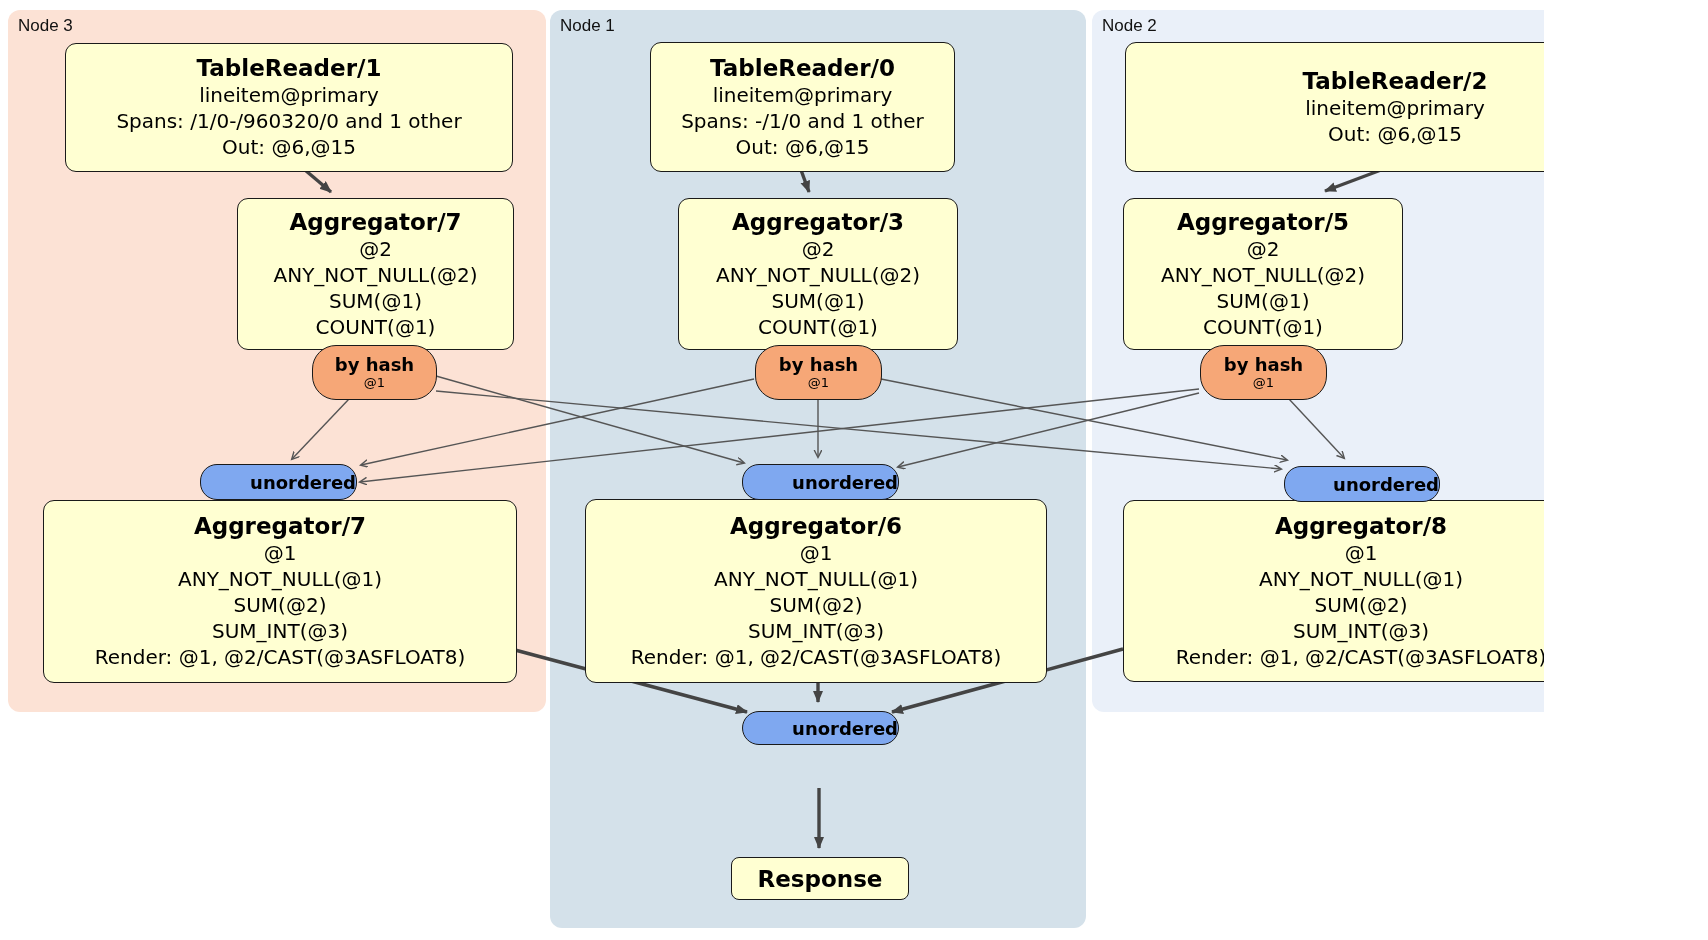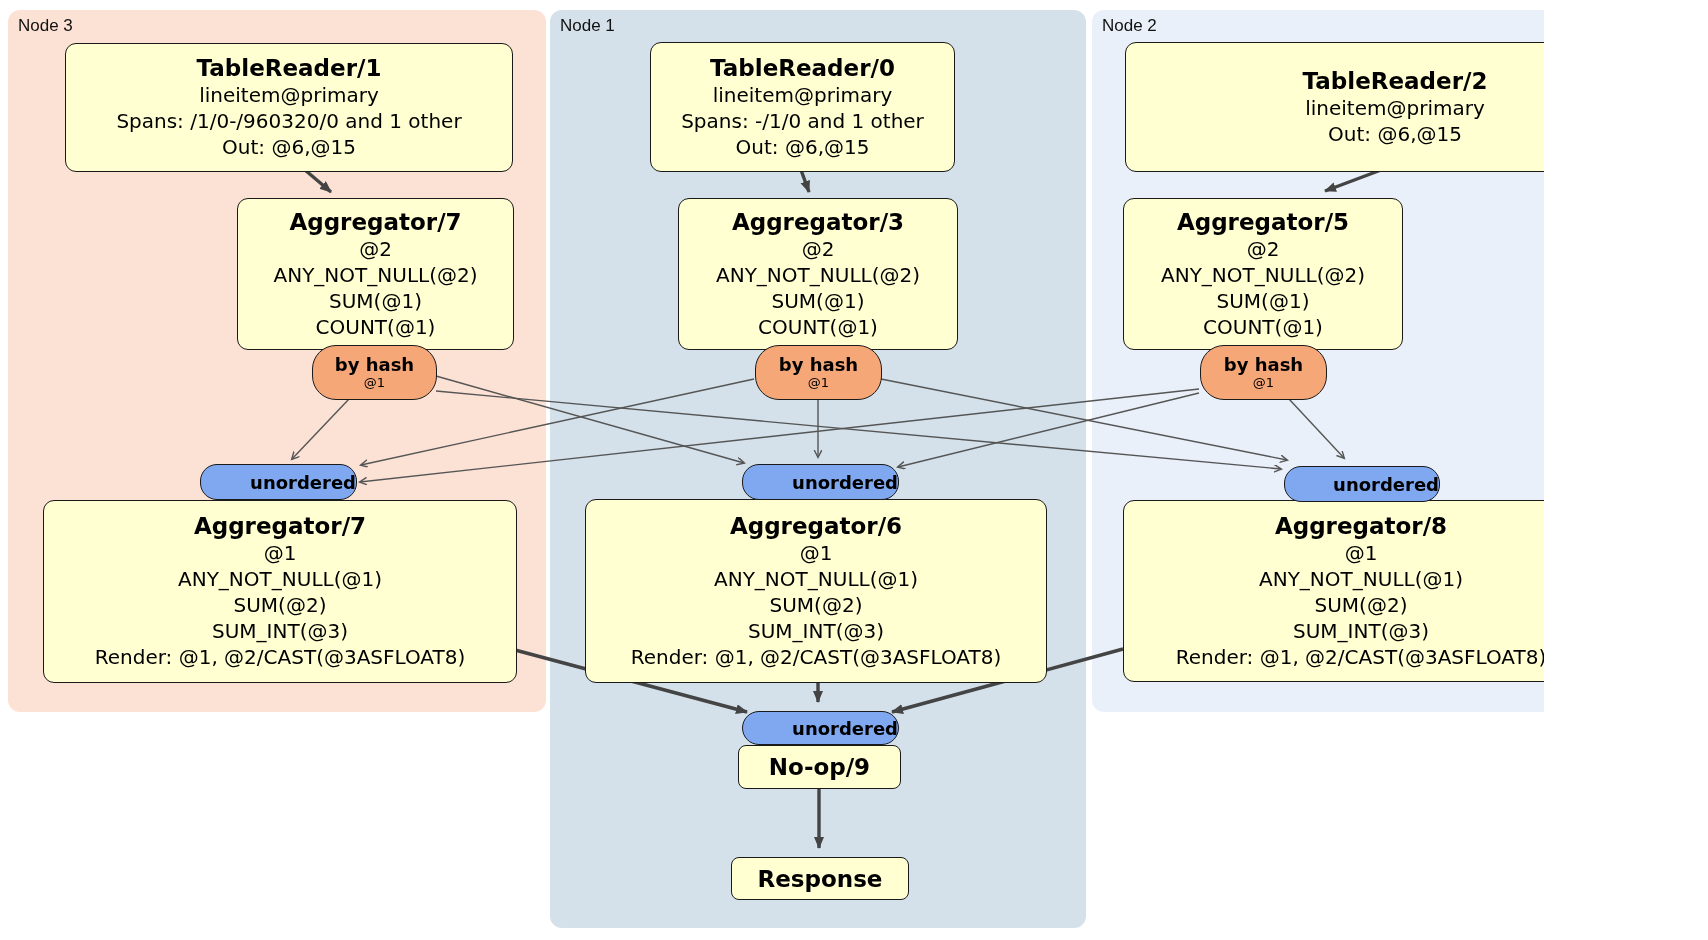--- a/index.html
+++ b/index.html
@@ -165,20 +165,17 @@
     <div class="box-line">@1</div>
     <div class="box-line">ANY_NOT_NULL(@1)</div>
     <div class="box-line">SUM(@2)</div>
     <div class="box-line">SUM_INT(@3)</div>
     <div class="box-line">Render: @1, @2/CAST(@3ASFLOAT8)</div>
   </div>
 
   <div class="sync" style="left:742px;top:711px;width:155px;height:32px">
     <span>unordered</span>
   </div>
-  <div class="titlebox" style="left:738px;top:745px;width:161px;height:42px">
-    <span>No-op/9</span>
-  </div>
   <div class="titlebox" style="left:731px;top:857px;width:176px;height:41px">
     <span>Response</span>
   </div>
 
 </div>
 
 </body></html>

